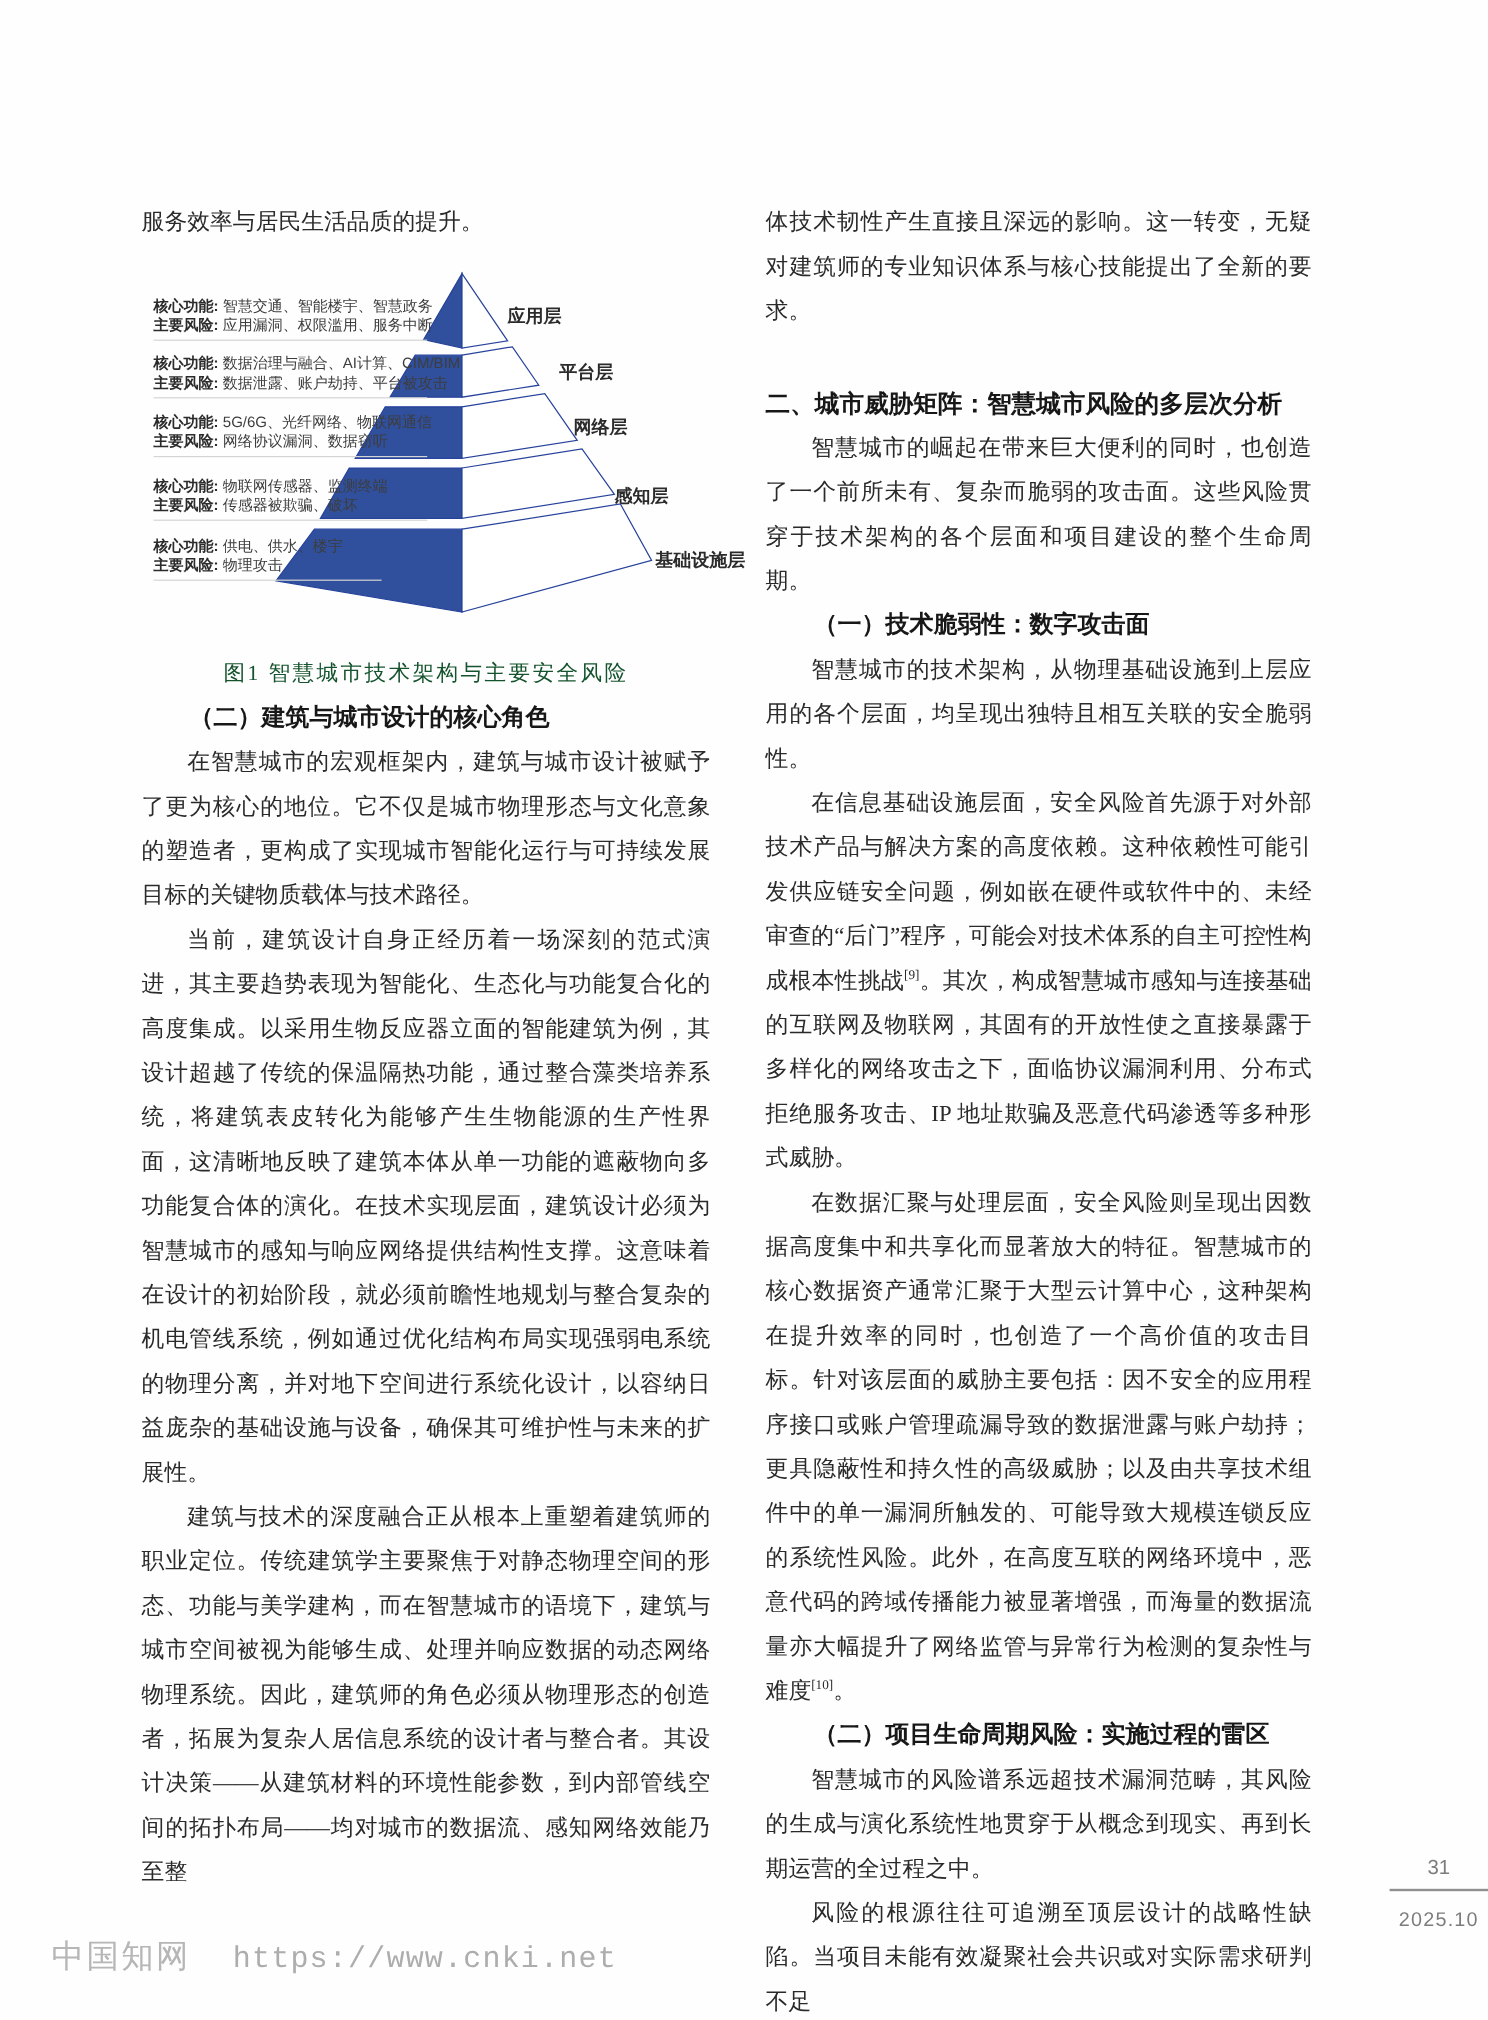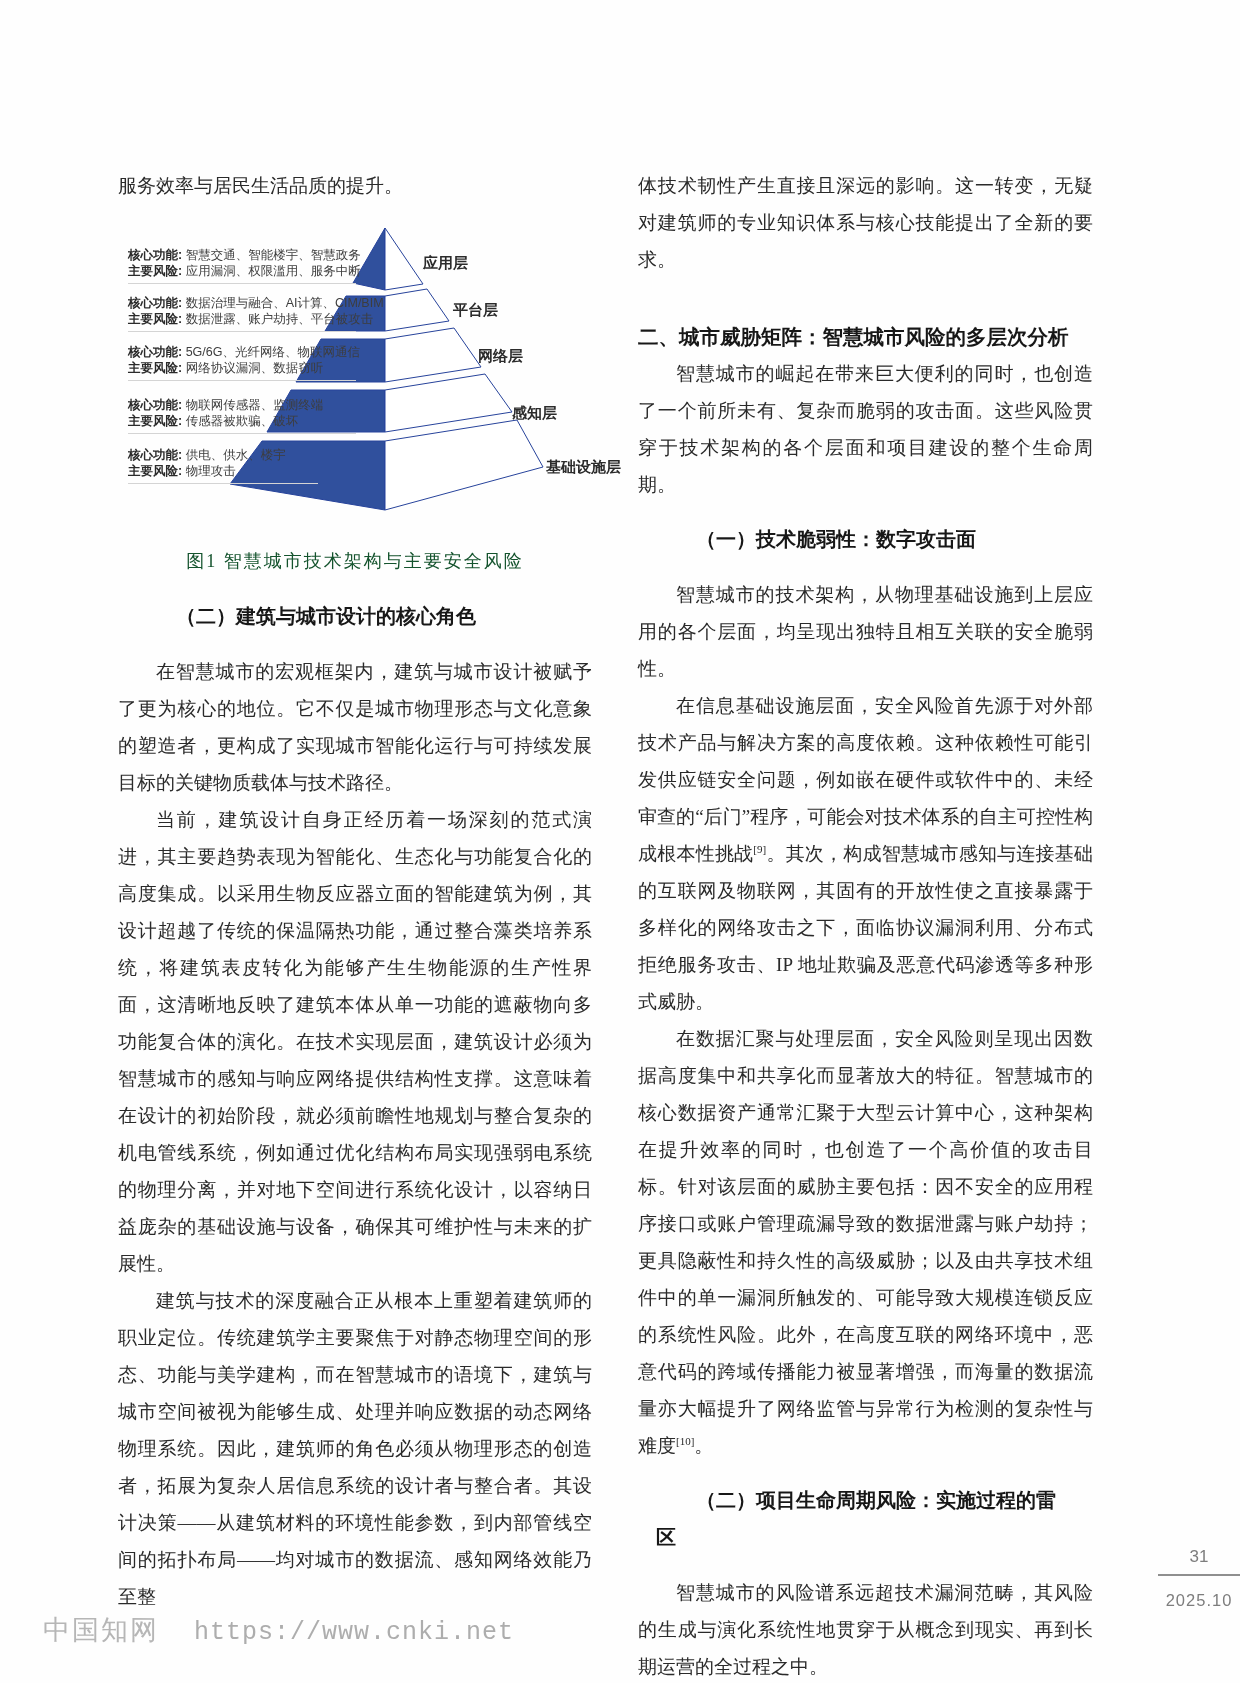--- a/index.html
+++ b/index.html
@@ -6,21 +6,21 @@
   .page{position:relative;width:1240px;height:1683px;background:#fefefe;overflow:hidden;
         font-family:"Liberation Serif","DejaVu Serif",serif;color:#2a2a2a;}
   .col{position:absolute;top:167px;}
   .col-left{left:118px;width:474px;}
   .col-right{left:638px;width:455px;}
   p.body{margin:0;font-size:19px;line-height:37px;text-align:justify;color:#2a2a2a;}
   p.body.indent{text-indent:2em;font-family:Liberation Serif, serif;}
   sup{font-size:11px;line-height:0;vertical-align:super;}
   .sec-heading{margin:40px 0 0 0;font-family:"Liberation Sans","DejaVu Sans",sans-serif;
                font-weight:bold;font-size:20.5px;line-height:37px;color:#171717;}
-  .sub-heading{margin:18px;font-family:"Liberation Sans","DejaVu Sans",sans-serif;
+  .sub-heading{margin:0;font-family:"Liberation Sans","DejaVu Sans",sans-serif;
                font-weight:bold;font-size:20px;line-height:37px;color:#171717;text-indent:2em;}
   .after-sub{margin-top:6px;}
   
   .figure{position:relative;height:339px;overflow:visible;}
   .pyr-svg{position:absolute;left:100px;top:18px;}
   .layer-name{position:absolute;font-family:"Liberation Sans","DejaVu Sans",sans-serif;
               font-weight:bold;font-size:15px;color:#2b2b2b;white-space:nowrap;}
   .fig-block{position:absolute;left:10px;width:228px;font-family:"Liberation Sans","DejaVu Sans",sans-serif;
              font-size:12.5px;line-height:16px;color:#3d3d3d;border-bottom:1px solid #d4d4d4;
              padding:0 0 4px 0;white-space:nowrap;}
@@ -57,21 +57,21 @@
         <polygon points="167,117 236,106 263,145 167,160" fill="#ffffff" stroke="#27439b" stroke-width="1"></polygon>
 
         <polygon points="167,74 128,74 107,109 167,109" fill="#30509d" stroke="#27439b" stroke-width="1"></polygon>
         <polygon points="167,74 209,67 231,99 167,109" fill="#ffffff" stroke="#27439b" stroke-width="1"></polygon>
 
         <polygon points="167,6 135,61 167,68" fill="#30509d" stroke="#27439b" stroke-width="1"></polygon>
         <polygon points="167,6 205,62 167,68" fill="#ffffff" stroke="#27439b" stroke-width="1"></polygon>
       </svg>
 
       <div class="layer-name" style="left:305px;top:50px">应用层</div>
-      <div class="layer-name" style="left:335px;top:97px">平台层</div>
+      <div class="layer-name" style="left:348px;top:97px">平台层</div>
       <div class="layer-name" style="left:360px;top:143px">网络层</div>
       <div class="layer-name" style="left:394px;top:200px">感知层</div>
       <div class="layer-name" style="left:428px;top:254px">基础设施层</div>
 
       <div class="fig-block" style="top:43px">
         <div><b>核心功能:</b> <span>智慧交通、智能楼宇、智慧政务</span></div>
         <div><b>主要风险:</b> <span>应用漏洞、权限滥用、服务中断</span></div>
       </div>
       <div class="fig-block" style="top:91px">
         <div><b>核心功能:</b> <span>数据治理与融合、AI计算、CIM/BIM</span></div>

